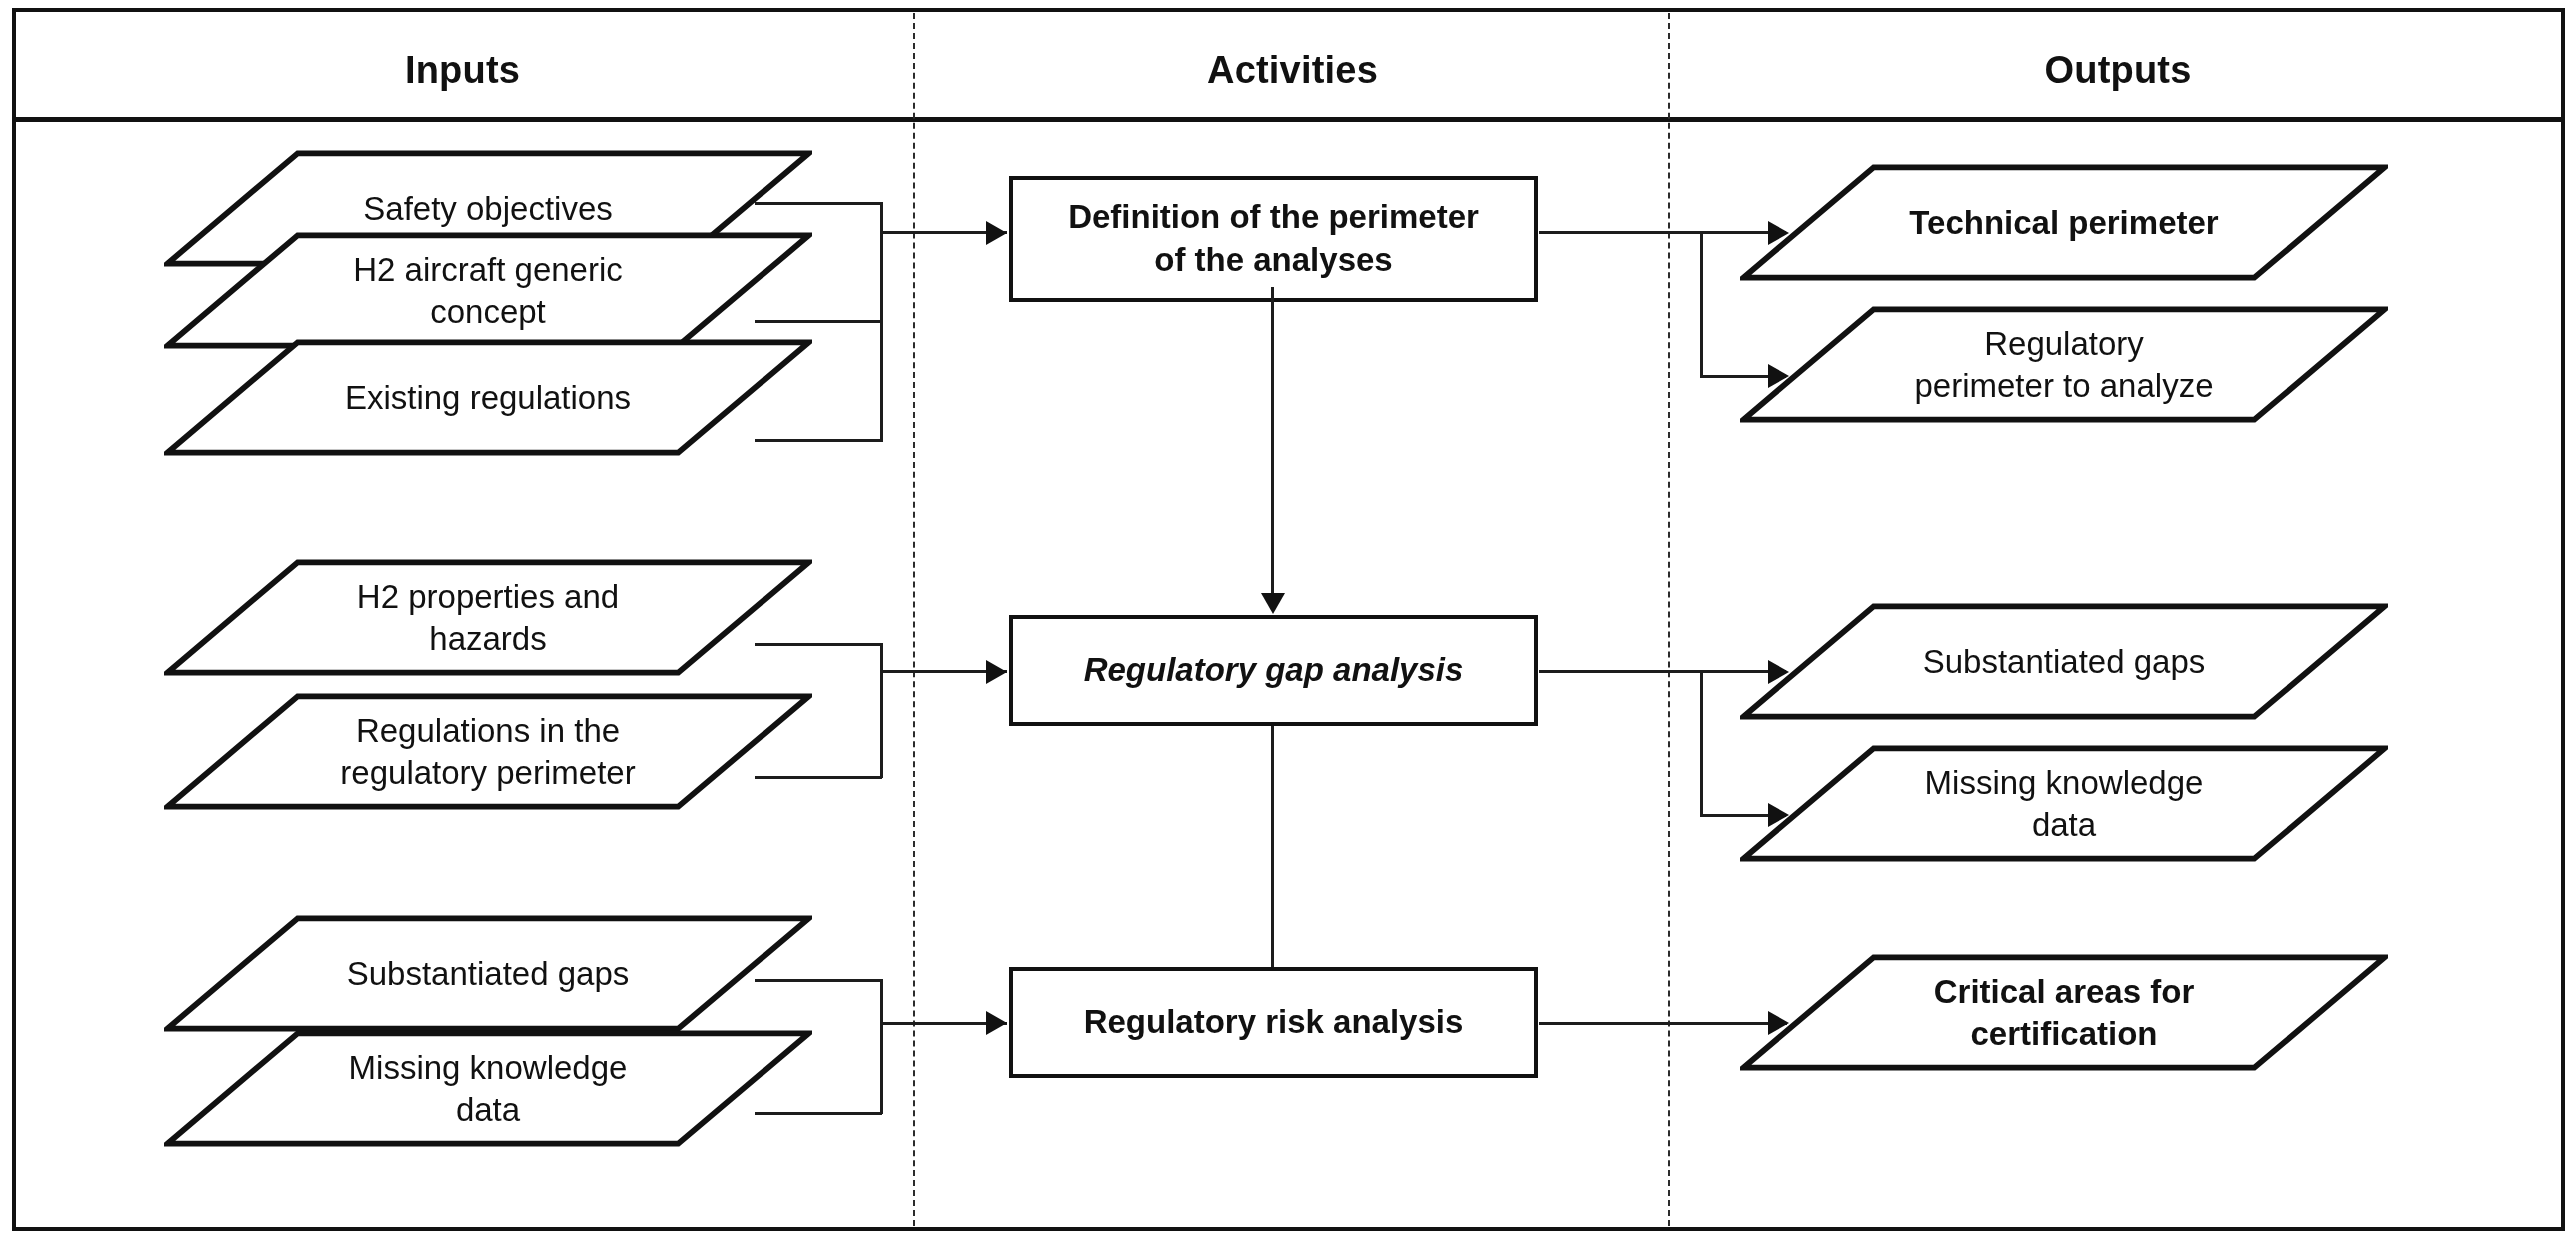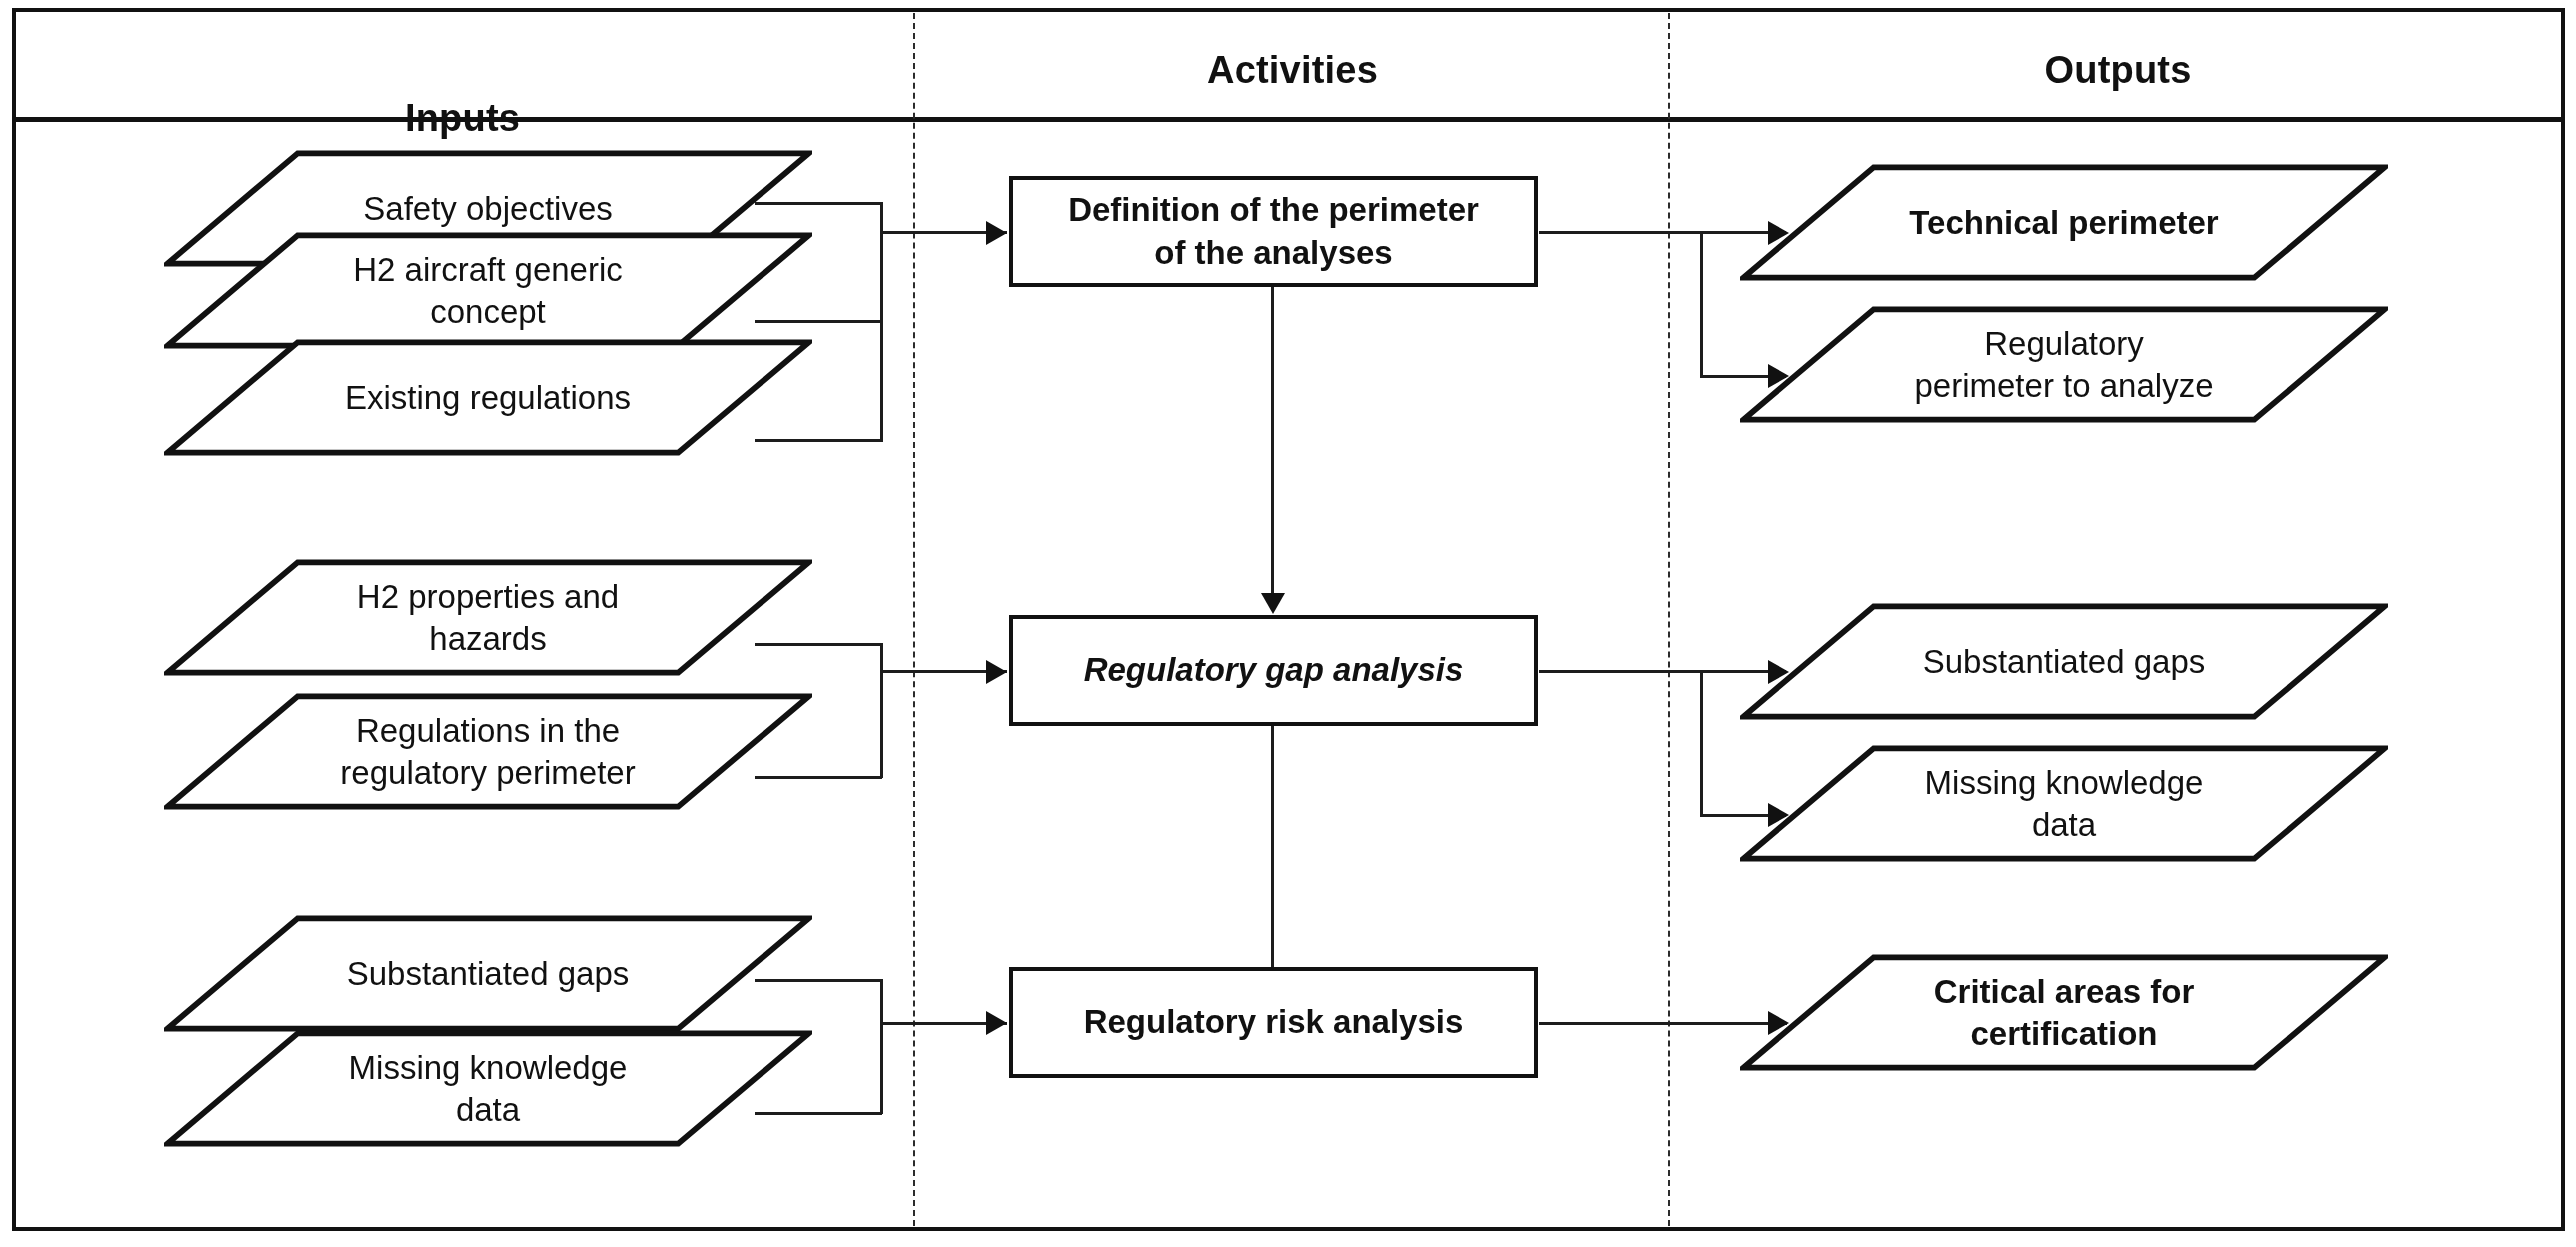--- a/index.html
+++ b/index.html
@@ -102,21 +102,21 @@
 <body>
 
 <div id="stage">
 
   <div id="frame"></div>
   <div class="hdr-rule"></div>
 
   <div class="col-divider" style="left:913px;"></div>
   <div class="col-divider" style="left:1668px;"></div>
 
-  <div class="col-head" style="left:11.5px;width:902px;margin-top:48px;">Inputs</div>
+  <div class="col-head" style="left:11.5px;width:902px;">Inputs</div>
   <div class="col-head" style="left:916px;width:753px;">Activities</div>
   <div class="col-head" style="left:1671px;width:894px;">Outputs</div>
 
   <div class="para" style="left:164px;top:150px;width:648px;height:117px;">
     <span class="shape">
       <svg viewBox="0 0 790 142" preserveAspectRatio="none">
         <polygon points="163,4 786,4 627,138 4,138" fill="#ffffff" stroke="#111111" stroke-width="7"></polygon>
       </svg>
     </span>
     <span class="label">Safety objectives</span>
@@ -141,21 +141,21 @@
     <span class="label">Existing regulations</span>
   </div>
 
   <div class="hline" style="left:755px;top:202px;width:127px;"></div>
   <div class="hline" style="left:755px;top:320px;width:127px;"></div>
   <div class="hline" style="left:755px;top:439px;width:127px;"></div>
   <div class="vline" style="left:880px;top:202px;height:240px;"></div>
   <div class="hline" style="left:880px;top:231px;width:127px;"></div>
   <div class="arrow-r" style="left:986px;top:221px;"></div>
 
-  <div class="actbox" style="left:1009px;top:176px;width:529px;height:111px;">
+  <div class="actbox" style="left:1009px;top:176px;width:529px;height:126px;">
     <span class="label">Definition of the perimeter
 of the analyses</span>
   </div>
 
   <div class="hline" style="left:1539px;top:231px;width:164px;"></div>
   <div class="vline" style="left:1700px;top:231px;height:146px;"></div>
   <div class="hline" style="left:1700px;top:231px;width:86px;"></div>
   <div class="arrow-r" style="left:1768px;top:221px;"></div>
   <div class="hline" style="left:1700px;top:375px;width:86px;"></div>
   <div class="arrow-r" style="left:1768px;top:364px;"></div>

